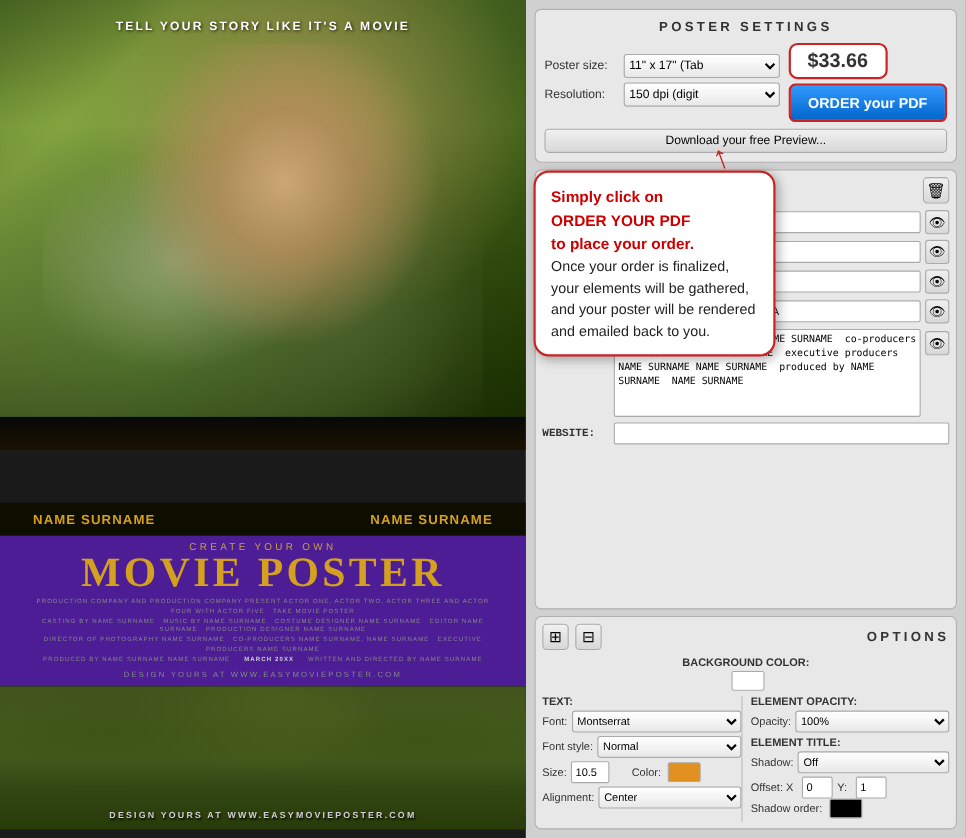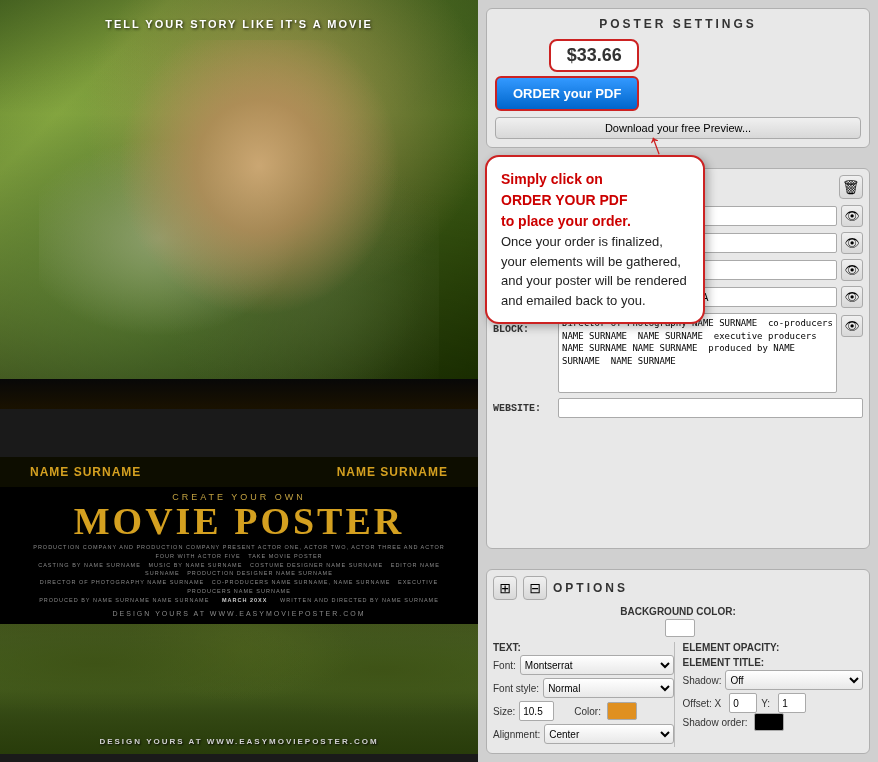--- a/index.html
+++ b/index.html
@@ -84,21 +84,21 @@
     }
 
     .poster-name {
       color: #d4a020;
       font-size: 12px;
       font-weight: bold;
       letter-spacing: 1px;
     }
 
     .poster-main-text {
-      background: #000000;
+      background: #4c1d95;
       padding: 5px 10px 3px;
       text-align: center;
     }
 
     .poster-create-own {
       color: #c0a040;
       font-size: 9px;
       letter-spacing: 3px;
       text-align: center;
     }
@@ -171,21 +171,21 @@
     }
 
     
     .right-panel {
       width: 400px;
       height: 762px;
       background: #d0d0d0;
       display: flex;
       flex-direction: column;
       padding: 8px;
-      gap: 20px;
+      gap: 6px;
     }
 
     
     .settings-section {
       background: #e8e8e8;
       border: 1px solid #b0b0b0;
       border-radius: 6px;
       padding: 8px;
     }
 
@@ -397,21 +397,21 @@
 
     .options-top-bar {
       display: flex;
       align-items: center;
       gap: 6px;
       margin-bottom: 6px;
     }
 
     .options-title {
       flex: 1;
-      text-align: left;
+      text-align: right;
       font-size: 12px;
       font-weight: bold;
       letter-spacing: 3px;
       color: #333;
     }
 
     .option-row {
       display: flex;
       align-items: center;
       font-size: 10px;
@@ -511,21 +511,35 @@
     <div class="poster-bottom-tree"></div>
     <div class="poster-website">DESIGN YOURS AT WWW.EASYMOVIEPOSTER.COM</div>
   </div>
 </div>
 
 <div class="right-panel">
 
   <div class="settings-section">
     <div class="section-title">POSTER SETTINGS</div>
     <div class="settings-top-row">
-      <div style="display:flex;flex-direction:column;align-items:flex-end;gap:4px;">
+      <div style="flex:1;">
+        <div class="settings-row">
+          <span class="settings-label">Poster size:</span>
+          <select class="settings-select">
+            <option>11" x 17" (Tab</option>
+          </select>
+        </div>
+        <div class="settings-row">
+          <span class="settings-label">Resolution:</span>
+          <select class="settings-select">
+            <option>150 dpi (digit</option>
+          </select>
+        </div>
+      </div>
+      <div style="display:flex;flex-direction:column;align-items:flex-start;gap:4px;">
         <div class="settings-price">$33.66</div>
         <button class="order-btn">ORDER your PDF</button>
       </div>
     </div>
     <button class="download-btn">Download your free Preview...</button>
   </div>
 
   <div class="fields-section">
     <div class="fields-top-bar">
       <div class="fields-icons">
@@ -608,20 +622,26 @@
         <div class="option-row">
           <span class="option-label">Alignment:</span>
           <select class="option-select">
             <option>Center</option>
           </select>
         </div>
       </div>
 
       <div class="options-right">
         <span class="option-label-bold">ELEMENT OPACITY:</span>
+        <div class="option-row">
+          <span class="option-label">Opacity:</span>
+          <select class="option-select">
+            <option>100%</option>
+          </select>
+        </div>
         <span class="option-label-bold" style="margin-top:4px;display:block;">ELEMENT TITLE:</span>
         <div class="option-row">
           <span class="option-label">Shadow:</span>
           <select class="option-select">
             <option>Off</option>
           </select>
         </div>
         <div class="shadow-xy-row">
           <span class="option-label">Offset: X</span>
           <input class="option-input-small" type="text" value="0" style="width: 28px;">

